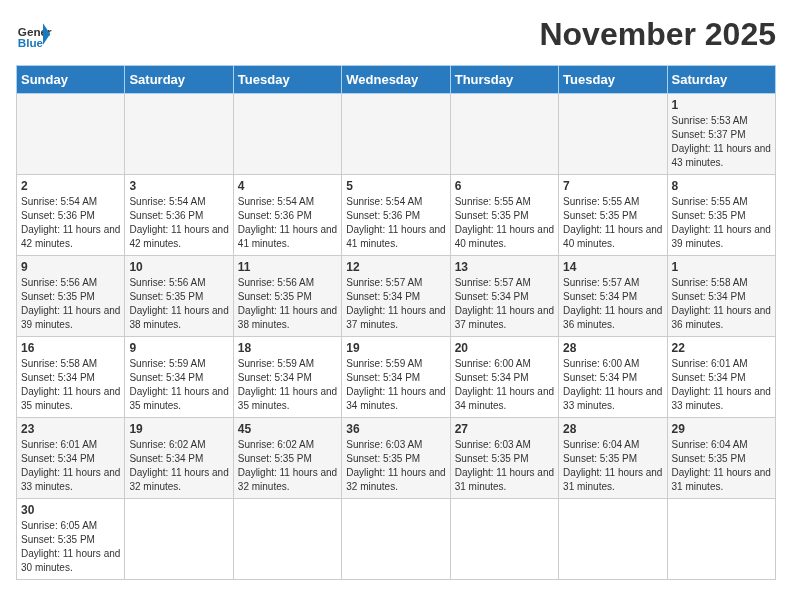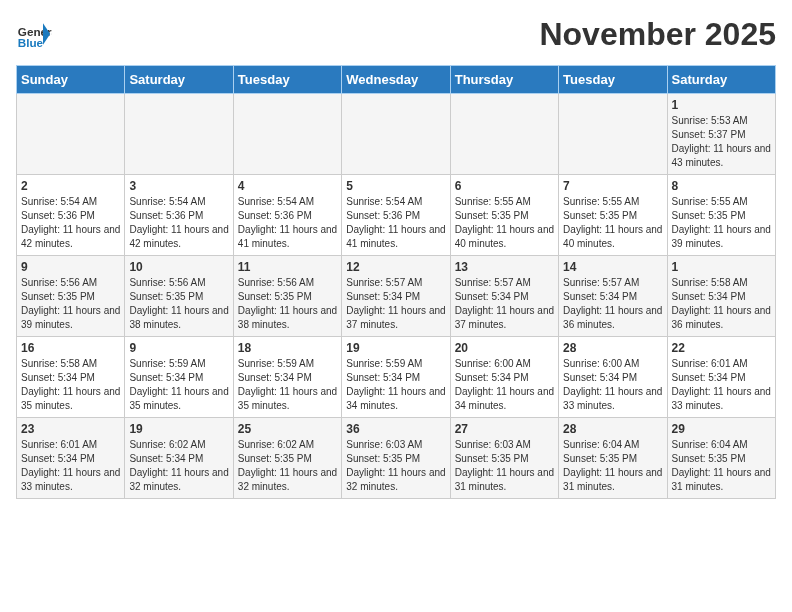--- a/index.html
+++ b/index.html
@@ -292,21 +292,21 @@
 and 33 minutes.</div>
         </td>
         <td>
           <div class="day-number">19</div>
           <div class="day-info">Sunrise: 6:02 AM
 Sunset: 5:34 PM
 Daylight: 11 hours
 and 32 minutes.</div>
         </td>
         <td>
-          <div class="day-number">25</div>
+          <div class="day-number">45</div>
           <div class="day-info">Sunrise: 6:02 AM
 Sunset: 5:35 PM
 Daylight: 11 hours
 and 32 minutes.</div>
         </td>
         <td>
           <div class="day-number">36</div>
           <div class="day-info">Sunrise: 6:03 AM
 Sunset: 5:35 PM
 Daylight: 11 hours
@@ -326,15 +326,30 @@
 Daylight: 11 hours
 and 31 minutes.</div>
         </td>
         <td>
           <div class="day-number">29</div>
           <div class="day-info">Sunrise: 6:04 AM
 Sunset: 5:35 PM
 Daylight: 11 hours
 and 31 minutes.</div>
         </td>
+      </tr>
+      <tr>
+        <td>
+          <div class="day-number">30</div>
+          <div class="day-info">Sunrise: 6:05 AM
+Sunset: 5:35 PM
+Daylight: 11 hours
+and 30 minutes.</div>
+        </td>
+        <td class="empty-cell"></td>
+        <td class="empty-cell"></td>
+        <td class="empty-cell"></td>
+        <td class="empty-cell"></td>
+        <td class="empty-cell"></td>
+        <td class="empty-cell"></td>
       </tr>
     </tbody>
 </table>
 
 </body></html>

